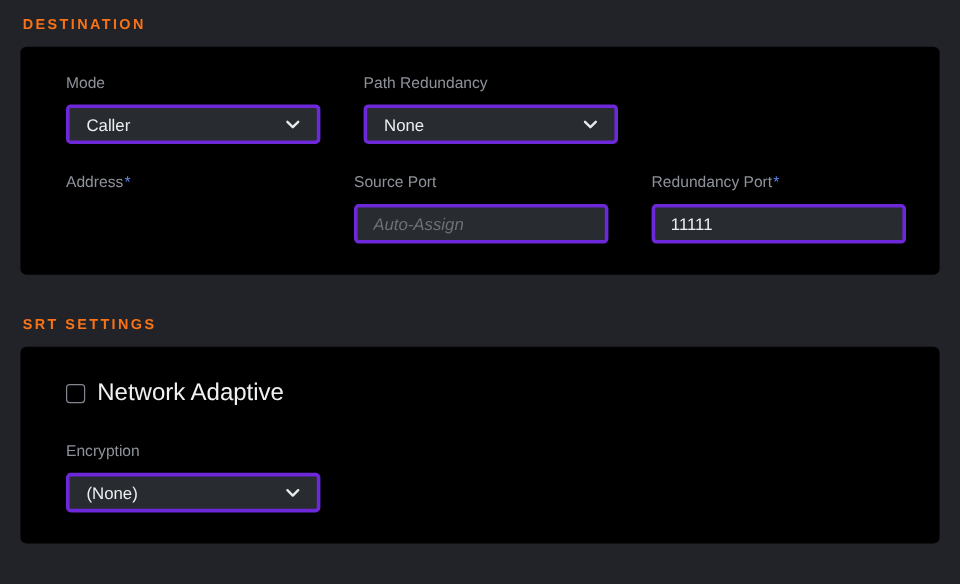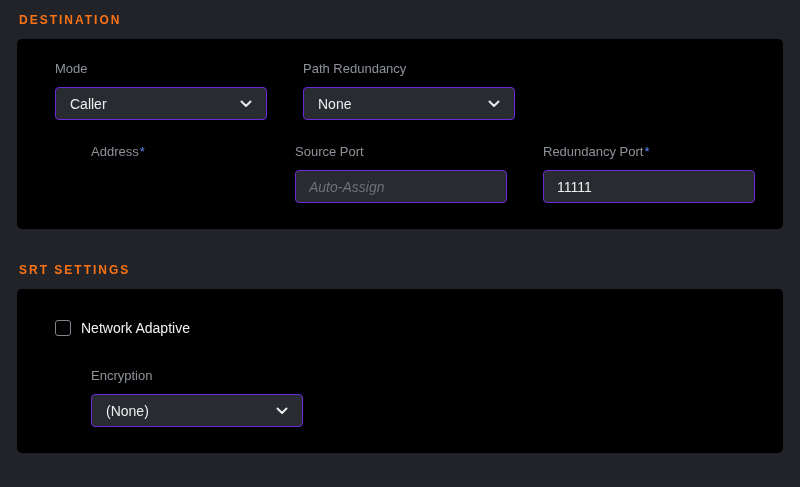--- a/index.html
+++ b/index.html
@@ -21,21 +21,21 @@
     text-transform: uppercase;
   }
   .panel {
     background: #000000;
     border-radius: 5px;
     padding: 22px 28px 26px 38px;
   }
   .section + .section { margin-top: 34px; }
 
   .row { display: flex; gap: 36px; }
-  .row + .row { margin-top: 24px; margin-left: 36px; }
+  .row + .row { margin-top: 24px; }
 
   .field { width: 212px; }
   .field-label {
     display: block;
     font-size: 13px;
     color: #8e929a;
     line-height: 16px;
     margin-bottom: 10px;
     white-space: nowrap;
   }
@@ -43,21 +43,21 @@
     color: #5b87f0;
     font-size: 13px;
     vertical-align: top;
     margin-left: 1px;
   }
 
   .control {
     width: 212px;
     height: 33px;
     background: #282b30;
-    border: 1px solid #6d28d9;
+    border: 3px solid #6d28d9;
     border-radius: 4px;
     color: #edeef0;
     font-size: 14px;
     font-family: "Liberation Sans", sans-serif;
   }
   .select {
     display: flex;
     align-items: center;
     justify-content: space-between;
     padding: 0 14px;
@@ -84,21 +84,21 @@
   }
   .checkbox-box {
     width: 16px;
     height: 16px;
     border: 1.5px solid #82868e;
     border-radius: 3px;
     background: transparent;
     display: inline-block;
   }
   .checkbox-label {
-    font-size: 14px;
+    font-size: 20px;
     color: #f0f1f2;
     margin-left: 10px;
     white-space: nowrap;
   }
 </style>
 </head>
 <body>
 
 <div class="page">
 

